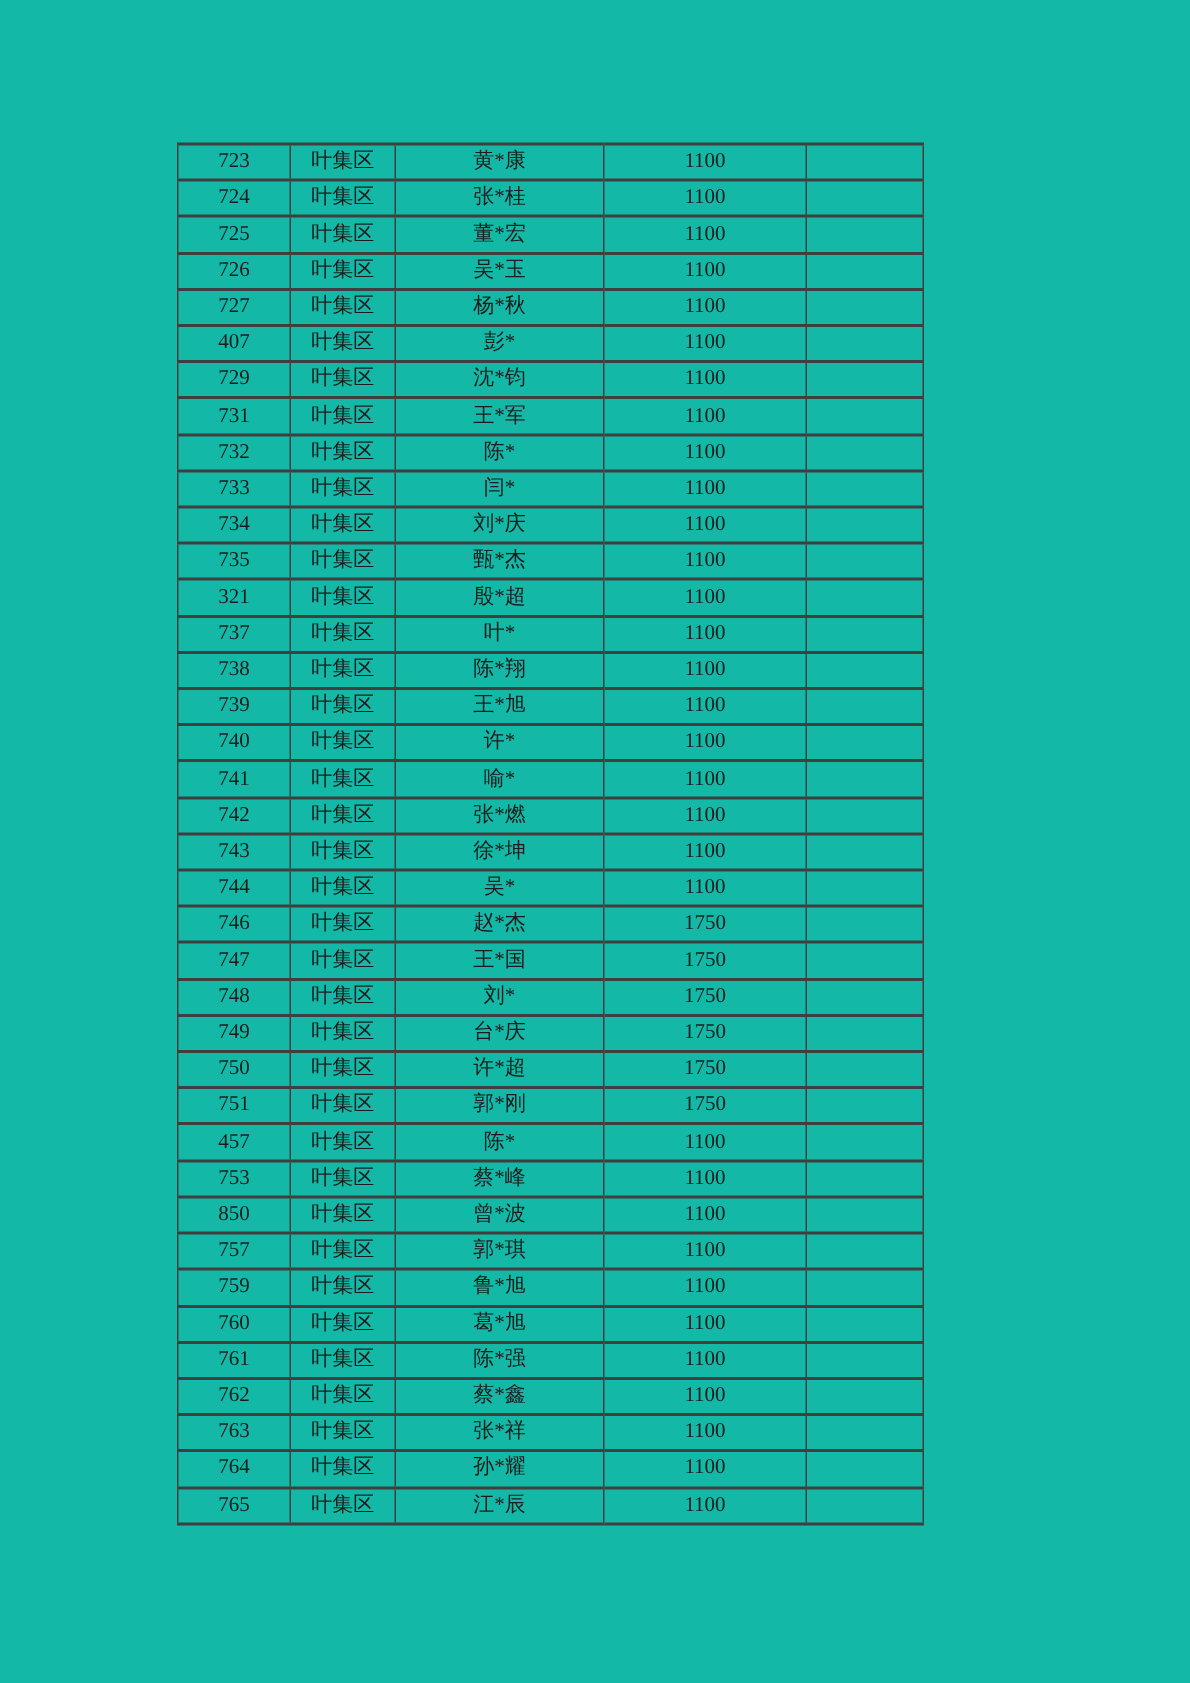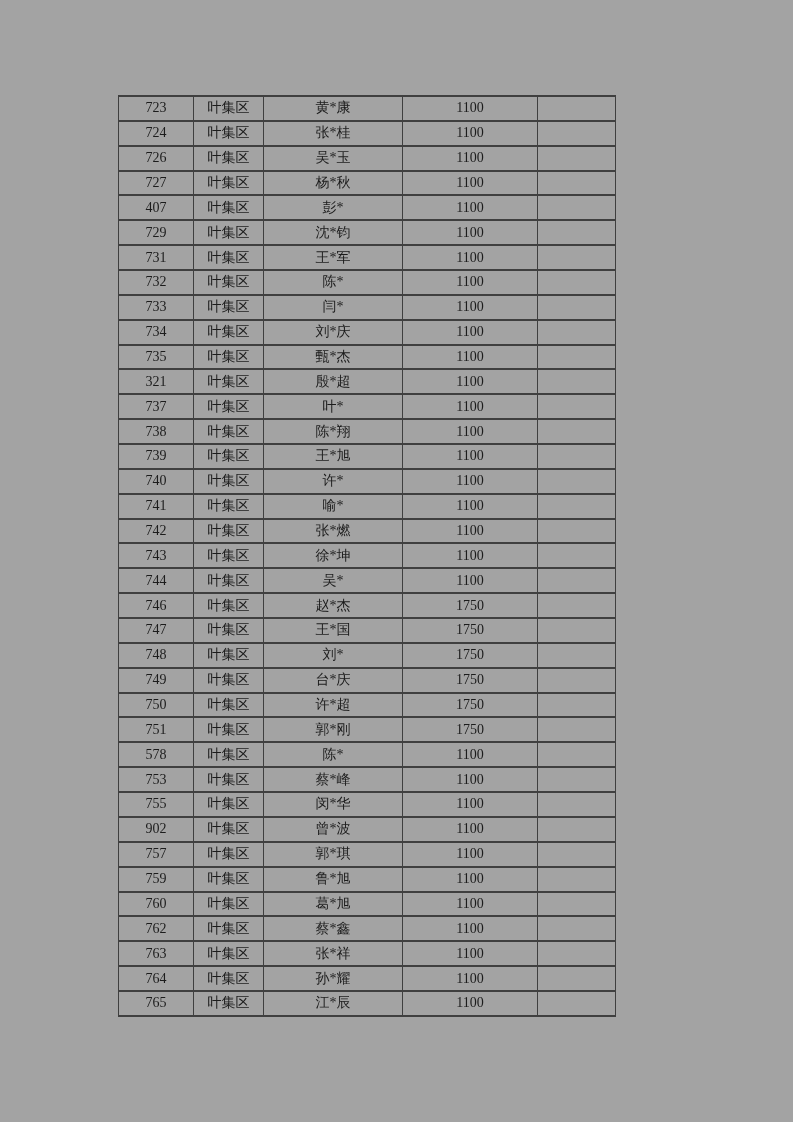--- a/index.html
+++ b/index.html
@@ -10,21 +10,21 @@
     width: 793px;
     height: 1122px;
     background: #ffffff;
     position: relative;
     font-family: "Liberation Serif", "DejaVu Serif", serif;
     overflow: hidden;
   }
   .doc-page {
     position: absolute;
     inset: 0;
-    background: #a3a3a3;
+    background: #14b8a6;
   }
   table.subsidy {
     position: absolute;
     left: 118px;
     top: 95px;
     width: 497px;
     height: 922px;
     border-collapse: collapse;
     table-layout: fixed;
   }
@@ -70,20 +70,27 @@
         <td></td>
       </tr>
         <tr>
         <td>724</td>
         <td>叶集区</td>
         <td>张*桂</td>
         <td>1100</td>
         <td></td>
       </tr>
         <tr>
+        <td>725</td>
+        <td>叶集区</td>
+        <td>董*宏</td>
+        <td>1100</td>
+        <td></td>
+      </tr>
+        <tr>
         <td>726</td>
         <td>叶集区</td>
         <td>吴*玉</td>
         <td>1100</td>
         <td></td>
       </tr>
         <tr>
         <td>727</td>
         <td>叶集区</td>
         <td>杨*秋</td>
@@ -238,42 +245,35 @@
         <td></td>
       </tr>
         <tr>
         <td>751</td>
         <td>叶集区</td>
         <td>郭*刚</td>
         <td>1750</td>
         <td></td>
       </tr>
         <tr>
-        <td>578</td>
+        <td>457</td>
         <td>叶集区</td>
         <td>陈*</td>
         <td>1100</td>
         <td></td>
       </tr>
         <tr>
         <td>753</td>
         <td>叶集区</td>
         <td>蔡*峰</td>
         <td>1100</td>
         <td></td>
       </tr>
         <tr>
-        <td>755</td>
-        <td>叶集区</td>
-        <td>闵*华</td>
-        <td>1100</td>
-        <td></td>
-      </tr>
-        <tr>
-        <td>902</td>
+        <td>850</td>
         <td>叶集区</td>
         <td>曾*波</td>
         <td>1100</td>
         <td></td>
       </tr>
         <tr>
         <td>757</td>
         <td>叶集区</td>
         <td>郭*琪</td>
         <td>1100</td>
@@ -283,20 +283,27 @@
         <td>759</td>
         <td>叶集区</td>
         <td>鲁*旭</td>
         <td>1100</td>
         <td></td>
       </tr>
         <tr>
         <td>760</td>
         <td>叶集区</td>
         <td>葛*旭</td>
+        <td>1100</td>
+        <td></td>
+      </tr>
+        <tr>
+        <td>761</td>
+        <td>叶集区</td>
+        <td>陈*强</td>
         <td>1100</td>
         <td></td>
       </tr>
         <tr>
         <td>762</td>
         <td>叶集区</td>
         <td>蔡*鑫</td>
         <td>1100</td>
         <td></td>
       </tr>

